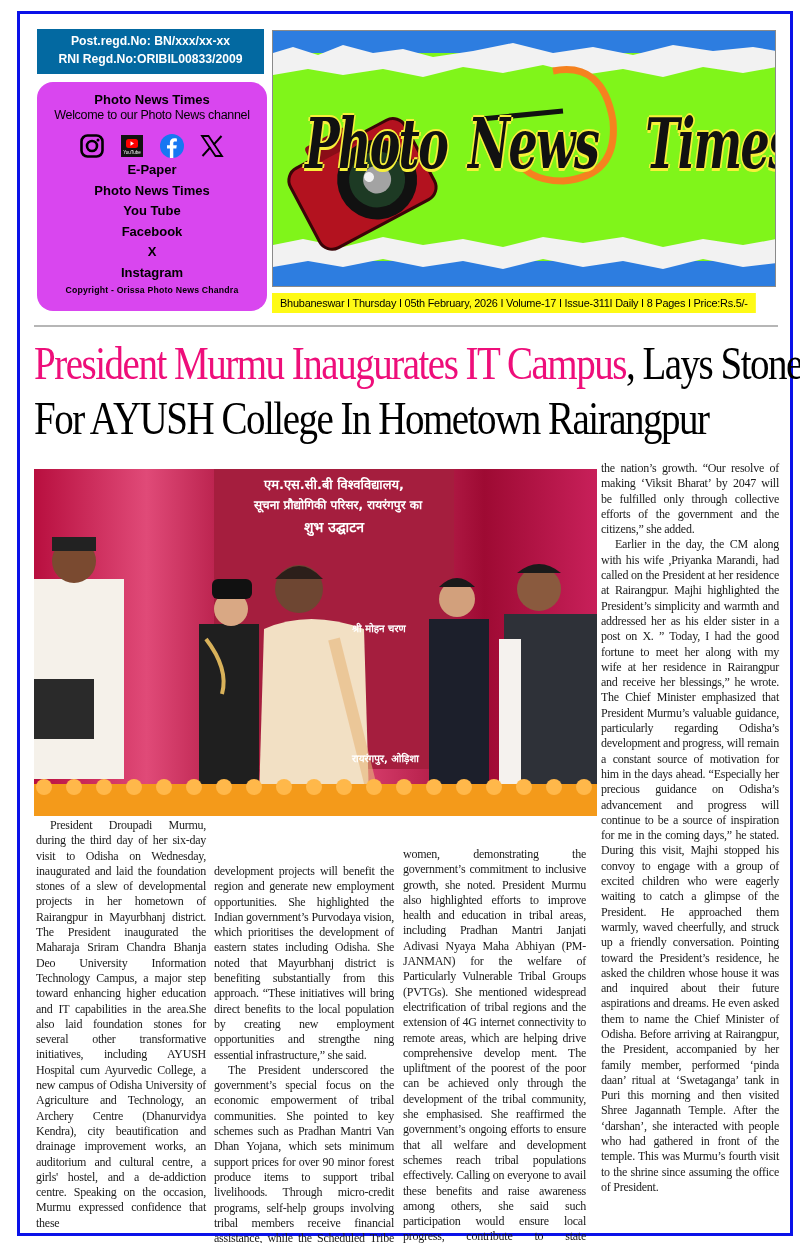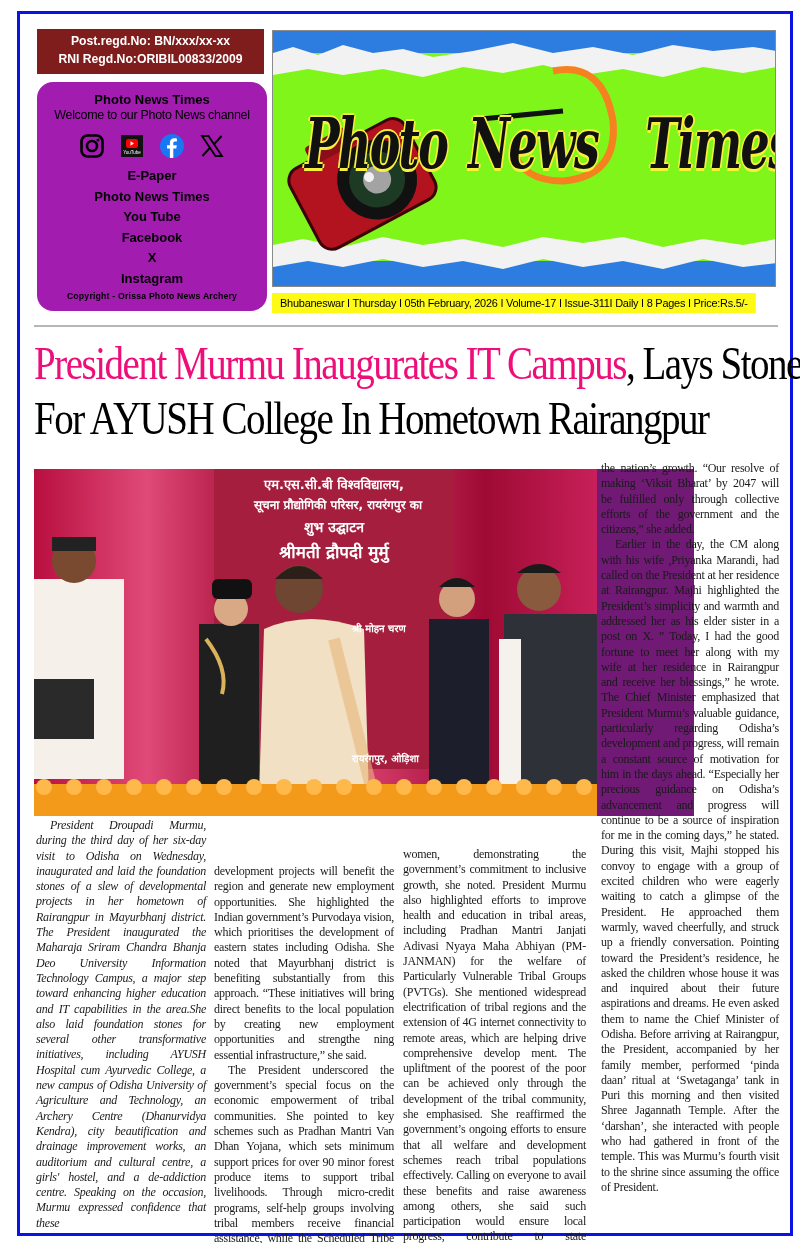--- a/index.html
+++ b/index.html
@@ -1,39 +1,39 @@
 <!DOCTYPE html>
 <html><head>
 <meta charset="utf-8">
 <style>
   html, body { margin:0; padding:0; background:#ffffff; }
   body { width:800px; height:1243px; position:relative; overflow:hidden; font-family:"Liberation Sans", sans-serif; }
   .page-border { position:absolute; left:17px; top:11px; width:770px; height:1219px; border:3px solid #0a12e8; box-sizing:content-box; }
-  .regd-box { position:absolute; left:37px; top:29px; width:227px; height:45px; background:#7f1d1d; color:#ffffff; font-weight:bold; font-size:12.2px; text-align:center; line-height:18px; padding-top:3px; box-sizing:border-box; }
+  .regd-box { position:absolute; left:37px; top:29px; width:227px; height:45px; background:#0369a1; color:#ffffff; font-weight:bold; font-size:12.2px; text-align:center; line-height:18px; padding-top:3px; box-sizing:border-box; }
   .regd-box div { white-space:nowrap; }
-  .promo-box { position:absolute; left:37px; top:82px; width:230px; height:229px; background:#a21caf; border-radius:16px; text-align:center; box-sizing:border-box; padding-top:10px; }
+  .promo-box { position:absolute; left:37px; top:82px; width:230px; height:229px; background:#d946ef; border-radius:16px; text-align:center; box-sizing:border-box; padding-top:10px; }
   .promo-title { font-weight:bold; font-size:13px; line-height:16px; color:#000; }
   .promo-sub { font-size:12.5px; line-height:14px; color:#000; letter-spacing:-0.3px; }
   .social-row { display:flex; justify-content:center; gap:14px; margin-top:10px; height:28px; align-items:center; }
   .social-row span { display:inline-block; width:26px; height:26px; }
-  .promo-links { margin-top:6px; }
+  .promo-links { }
   .promo-link { font-weight:bold; font-size:13px; line-height:20.5px; color:#000; display:block; text-decoration:none; }
   .promo-copy { font-weight:bold; font-size:8.7px; color:#000; margin-top:2px; letter-spacing:0.2px; }
   .masthead { position:absolute; left:272px; top:30px; width:504px; height:257px; background:#2d7de0; overflow:hidden; border:1px solid #8a8a8a; box-sizing:border-box; }
   .masthead-green { position:absolute; left:0; top:22px; width:100%; height:208px; background:#80f51a; }
   .masthead svg { position:absolute; left:0; top:0; }
   .dateline { position:absolute; left:272px; top:293px; width:504px; height:20px; background:#fefa15; color:#000; font-family:"Liberation Sans", sans-serif; font-size:11.4px; line-height:20px; text-align:center; white-space:nowrap; letter-spacing:-0.25px; transform:scaleX(0.96); transform-origin:left; }
   .rule { position:absolute; left:34px; top:325px; width:744px; height:2px; background:#b6b6b6; }
   .headline { position:absolute; left:34px; top:336px; width:748px; font-family:"Liberation Serif", serif; font-size:47px; line-height:55px; color:#000; letter-spacing:-1.8px; transform:scaleX(0.83); transform-origin:left top; white-space:nowrap; width:905px; }
   .headline .pink { color:#ee0e7a; }
-  .photo { position:absolute; left:34px; top:469px; width:660px; height:347px; overflow:hidden; background:#701a75; }
+  .photo { position:absolute; left:34px; top:469px; width:563px; height:347px; overflow:hidden; background:#701a75; }
   .col { position:absolute; font-family:"Liberation Serif", serif; font-size:12px; line-height:15.3px; color:#1a1a1a; text-align:justify; letter-spacing:-0.25px; }
   .col p { margin:0; text-indent:14px; }
   .col p.noindent { text-indent:0; }
-  .c1 { left:36px; top:818px; width:170px;font-style:italic; }
+  .c1 { left:36px; top:818px; width:170px; }
   .c2 { left:214px; top:864px; width:180px; }
   .c3 { left:403px; top:818px; width:183px;margin-top:29px; }
   .c4 { left:601px; top:461px; width:178px; }
 </style>
 </head>
 <body>
 
 <div class="page-border"></div>
 
 <div class="regd-box">
@@ -75,21 +75,21 @@
     </span>
   </div>
   <div class="promo-links">
     <a class="promo-link">E-Paper</a>
     <a class="promo-link">Photo News Times</a>
     <a class="promo-link">You Tube</a>
     <a class="promo-link">Facebook</a>
     <a class="promo-link">X</a>
     <a class="promo-link">Instagram</a>
   </div>
-  <div class="promo-copy">Copyright - Orissa Photo News Archery</div>
+  <div class="promo-copy">Copyright - Orissa Photo News Chandra</div>
 </div>
 
 <div class="masthead">
   <div class="masthead-green"></div>
   <svg width="504" height="257" viewBox="0 0 504 257">
 
     <path d="M0 22 L20 16 L45 24 L70 14 L100 22 L130 18 L160 26 L200 20 L240 12 L280 22 L320 16 L360 24 L400 14 L440 20 L480 16 L504 20 L504 36 L470 42 L430 36 L390 46 L350 38 L310 44 L270 34 L230 42 L190 36 L150 46 L110 38 L70 44 L35 38 L0 44 Z" fill="#f2f2f2"></path>
     <path d="M0 214 L30 208 L70 216 L110 206 L150 214 L190 208 L230 216 L270 206 L310 212 L350 206 L390 216 L430 208 L470 214 L504 208 L504 232 L470 236 L430 228 L390 238 L350 230 L310 236 L270 228 L230 238 L190 230 L150 236 L110 228 L70 236 L35 230 L0 236 Z" fill="#f2f2f2"></path>
 
     <g transform="translate(8,72) rotate(-28 70 70)">
@@ -186,21 +186,20 @@
           <circle cx="490" cy="318" r="8"></circle>
           <circle cx="520" cy="318" r="8"></circle>
           <circle cx="550" cy="318" r="8"></circle>
       </g>
     </g>
   </svg>
   <div style="position:absolute;left:180px;top:6px;width:240px;text-align:center;color:#ffffff;font-family:'DejaVu Sans', sans-serif;font-weight:bold;">
     <div style="font-size:13px;line-height:20px;">एम.एस.सी.बी विश्वविद्यालय,</div>
     <div style="font-size:12px;line-height:20px;white-space:nowrap;padding-left:8px;">सूचना प्रौद्योगिकी परिसर, रायरंगपुर का</div>
     <div style="font-size:14px;line-height:24px;">शुभ उद्घाटन</div>
-    <div style="font-size:17px;line-height:26px;">श्रीमती द्रौपदी मुर्मु</div>
   </div>
   <div style="position:absolute;left:318px;top:152px;color:#fff;font-family:'DejaVu Sans', sans-serif;font-weight:bold;font-size:10px;white-space:nowrap;">श्री मोहन चरण</div>
   <div style="position:absolute;left:318px;top:282px;color:#fff;font-family:'DejaVu Sans', sans-serif;font-weight:bold;font-size:10px;white-space:nowrap;">रायरंगपुर, ओड़िशा</div>
 </div>
 
 <div class="col c1">
   <p>President Droupadi Murmu, during the third day of her six-day visit to Odisha on Wednesday, inaugurated and laid the foundation stones of a slew of developmental projects in her hometown of Rairangpur in Mayurbhanj district. The President inaugurated the Maharaja Sriram Chandra Bhanja Deo University Information Technology Campus, a major step toward enhancing higher education and IT capabilities in the area.She also laid foundation stones for several other transformative initiatives, including AYUSH Hospital cum Ayurvedic College, a new campus of Odisha University of Agriculture and Technology, an Archery Centre (Dhanurvidya Kendra), city beautification and drainage improvement works, an auditorium and cultural centre, a girls' hostel, and a de-addiction centre. Speaking on the occasion, Murmu expressed confidence that these</p>
 </div>
 <div class="col c2">
   <p class="noindent">development projects will benefit the region and generate new employment opportunities. She highlighted the Indian government’s Purvodaya vision, which prioritises the development of eastern states including Odisha. She noted that Mayurbhanj district is benefiting substantially from this approach. “These initiatives will bring direct benefits to the local population by creating new employment opportunities and strengthe ning essential infrastructure,” she said.</p>

